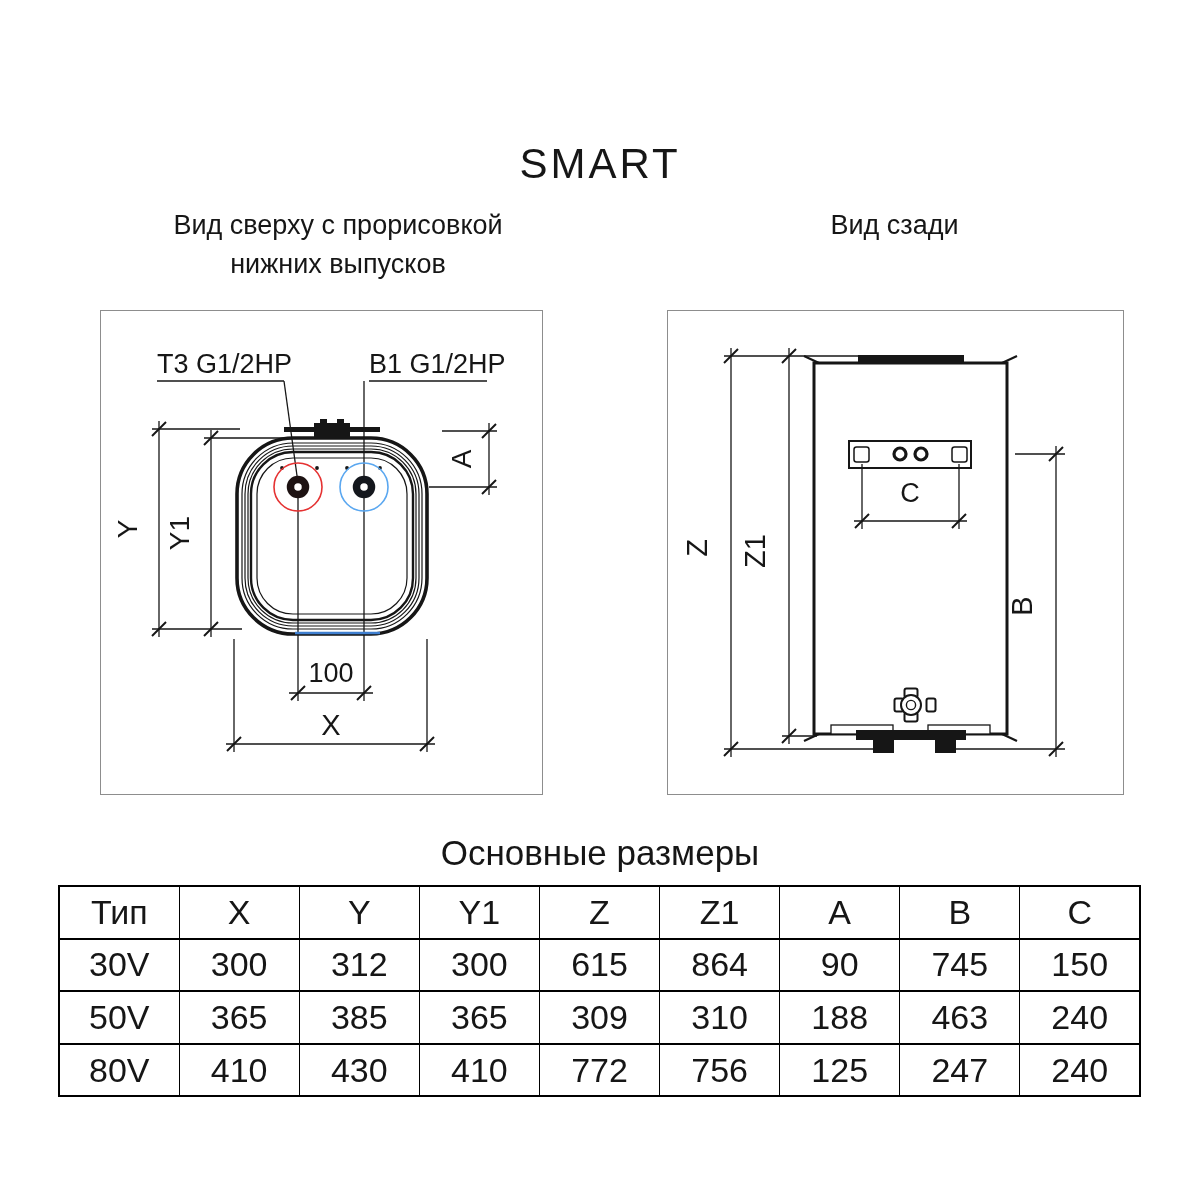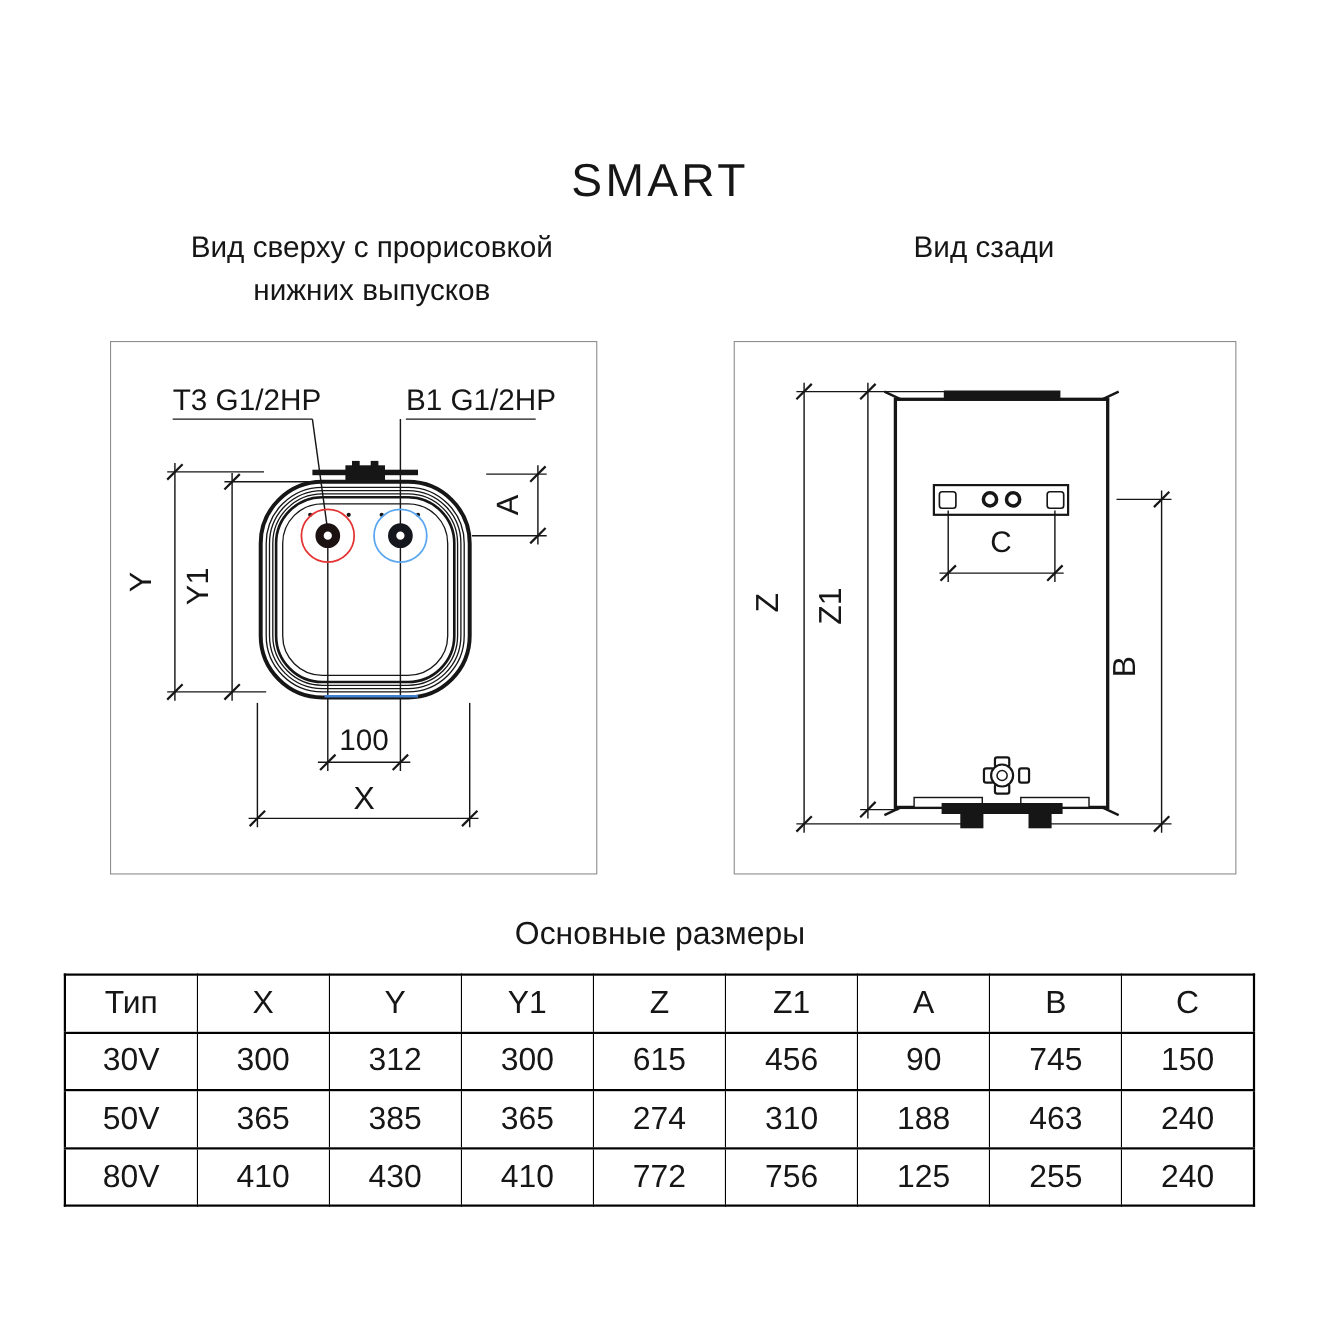--- a/index.html
+++ b/index.html
@@ -7,23 +7,23 @@
           font-family:"Liberation Sans",sans-serif;color:#161616;margin-top:40px;}
   .abs{position:absolute;}
   .title{left:0;top:100px;width:1200px;text-align:center;font-size:42px;
          letter-spacing:3px;font-weight:400;}
   .caption{text-align:center;font-size:27px;line-height:39px;}
   .caption-left{left:117px;top:166px;width:442px;}
   .caption-right{left:667px;top:166px;width:455px;}
   .view-box{border:1px solid #8d8d8d;background:#fff;}
   .box-left{left:100px;top:270px;width:441px;height:483px;}
   .box-right{left:667px;top:270px;width:455px;height:483px;}
-  .table-title{left:0;top:793px;width:1200px;text-align:center;font-size:29px;}
+  .table-title{left:0;top:793px;width:1200px;text-align:center;font-size:35px;}
   table.dims{position:absolute;left:58px;top:845px;width:1083px;border-collapse:collapse;
-             table-layout:fixed;font-size:29px;}
+             table-layout:fixed;font-size:34px;}
   table.dims{border:2.6px solid #000;}
   table.dims td{border-top:2.2px solid #000;border-left:1.5px solid #000;
                 height:50.6px;text-align:center;vertical-align:middle;padding:0;}
   table.dims tr:first-child td{border-top:none;}
   table.dims td:first-child{border-left:none;}
   svg text{fill:#161616;}
 </style>
 </head>
 <body>
 
@@ -220,43 +220,43 @@
           <td>A</td>
           <td>B</td>
           <td>C</td>
         </tr>
         <tr>
           <td>30V</td>
           <td>300</td>
           <td>312</td>
           <td>300</td>
           <td>615</td>
-          <td>456</td>
+          <td>864</td>
           <td>90</td>
           <td>745</td>
           <td>150</td>
         </tr>
         <tr>
           <td>50V</td>
           <td>365</td>
           <td>385</td>
           <td>365</td>
-          <td>274</td>
+          <td>309</td>
           <td>310</td>
           <td>188</td>
           <td>463</td>
           <td>240</td>
         </tr>
         <tr>
           <td>80V</td>
           <td>410</td>
           <td>430</td>
           <td>410</td>
           <td>772</td>
           <td>756</td>
           <td>125</td>
-          <td>255</td>
+          <td>247</td>
           <td>240</td>
         </tr>
       </tbody>
   </table>
 
 </div>
 
 </body></html>

